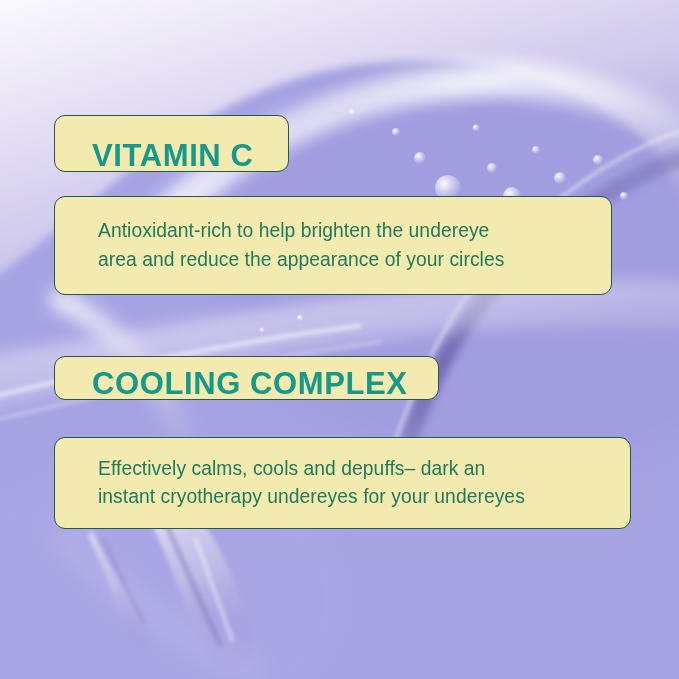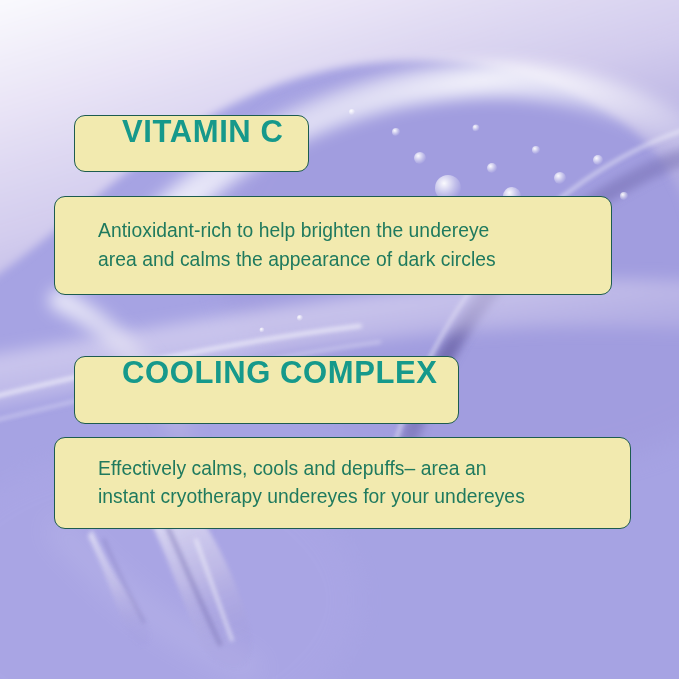--- a/index.html
+++ b/index.html
@@ -41,24 +41,23 @@
   .pill, .card {
     position: absolute;
     background: #f2eaaf;
     border: 1.6px solid #1d5c4f;
     border-radius: 11px;
     box-sizing: border-box;
   }
 
   .pill {
     display: flex;
-    align-items: flex-start;
-    padding-left: 47px;
+    align-items: flex-end;
+    padding-left: 37px;
     padding-right: 30px;
-    margin-left: 20px;
   }
 
   .pill-text {
     color: #16998b;
     font-size: 31px;
     font-weight: 700;
     letter-spacing: 0.6px;
     line-height: 1;
     white-space: nowrap;
   }
@@ -74,21 +73,21 @@
     color: #1f7a5e;
     font-size: 19.3px;
     font-weight: 400;
     line-height: 1.47;
     letter-spacing: 0.05px;
   }
 
   
   #pill-vitamin-c   { left: 54px;  top: 115px; width: 235px; height: 57px; }
   #card-vitamin-c   { left: 54px;  top: 196px; width: 558px; height: 99px; }
-  #pill-cooling     { left: 54px;  top: 356px; width: 385px; height: 68px; }
+  #pill-cooling     { left: 54px;  top: 356px; width: 385px; height: 44px; }
   #card-cooling     { left: 54px;  top: 437px; width: 577px; height: 92px; }
 </style>
 </head>
 <body>
 
 <div id="stage">
 
   <svg id="art" viewBox="0 0 679 679">
     <defs>
 
@@ -200,29 +199,29 @@
 
   <div id="content">
 
     <div class="pill" id="pill-vitamin-c">
       <span class="pill-text">VITAMIN C</span>
     </div>
 
     <div class="card" id="card-vitamin-c">
       <div class="card-text">
         <div>Antioxidant-rich to help brighten the undereye</div>
-        <div>area and calms the appearance of dark circles</div>
+        <div>area and reduce the appearance of your circles</div>
       </div>
     </div>
 
     <div class="pill" id="pill-cooling">
       <span class="pill-text">COOLING COMPLEX</span>
     </div>
 
     <div class="card" id="card-cooling">
       <div class="card-text">
-        <div>Effectively calms, cools and depuffs– area an</div>
+        <div>Effectively calms, cools and depuffs– dark an</div>
         <div>instant cryotherapy undereyes for your undereyes</div>
       </div>
     </div>
 
   </div>
 </div>
 
 </body></html>

